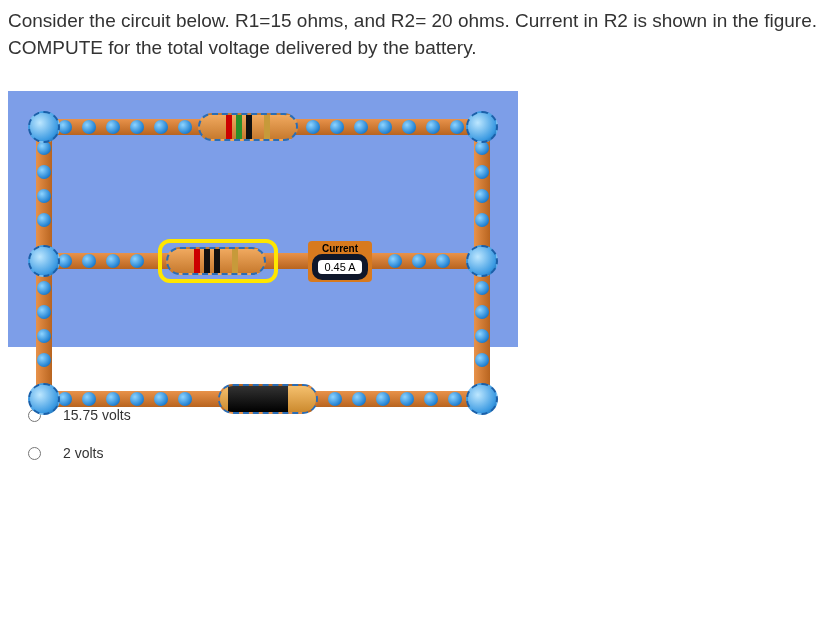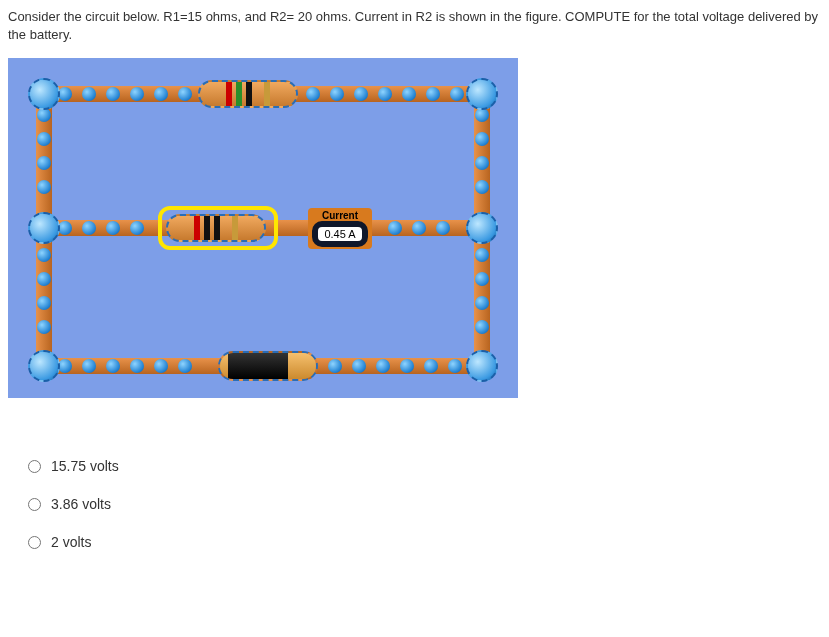--- a/index.html
+++ b/index.html
@@ -5,27 +5,27 @@
   * { box-sizing: border-box; margin: 0; padding: 0; }
   body {
     font-family: Arial, sans-serif;
     font-size: 13px;
     color: #333;
     padding: 8px;
     background: #fff;
     width: 829px;
   }
   .question-text {
-    font-size: 13px;
+    font-size: 19px;
     line-height: 1.4;
-    margin-bottom: 14px;
+    margin-bottom: 30px;
   }
   .circuit-container {
     width: 510px;
-    height: 340px;
+    height: 256px;
     background: #7d9ee8;
     position: relative;
     margin-bottom: 60px;
   }
   .wire {
     position: absolute;
     background: linear-gradient(to bottom, #e8924a 0%, #b8641f 100%);
     border-radius: 8px;
   }
   .wire.h { height: 16px; background: linear-gradient(to bottom, #e8924a 0%, #b8641f 100%); }
@@ -114,20 +114,21 @@
     border: 6px solid #0f172a;
   }
   .options {
     padding-left: 20px;
   }
   .option {
     display: flex;
     align-items: center;
     margin-bottom: 22px;
     cursor: pointer;
+    gap: 12px;
   }
   .option input[type="radio"] {
     margin-right: 10px;
     width: 13px;
     height: 13px;
   }
   .option label {
     font-size: 14px;
     color: #333;
     cursor: pointer;
@@ -257,20 +258,16 @@
   </div>
 
 </div>
 
 <div class="options">
   <div class="option">
     <input type="radio" name="answer" id="opt0" style="">
     <label for="opt0">15.75 volts</label>
   </div>
   <div class="option">
-    <input type="radio" name="answer" id="opt2" style="">
-    <label for="opt2">3.86 volts</label>
-  </div>
-  <div class="option">
     <input type="radio" name="answer" id="opt3" style="">
     <label for="opt3">2 volts</label>
   </div>
 </div>
 
 </body></html>

